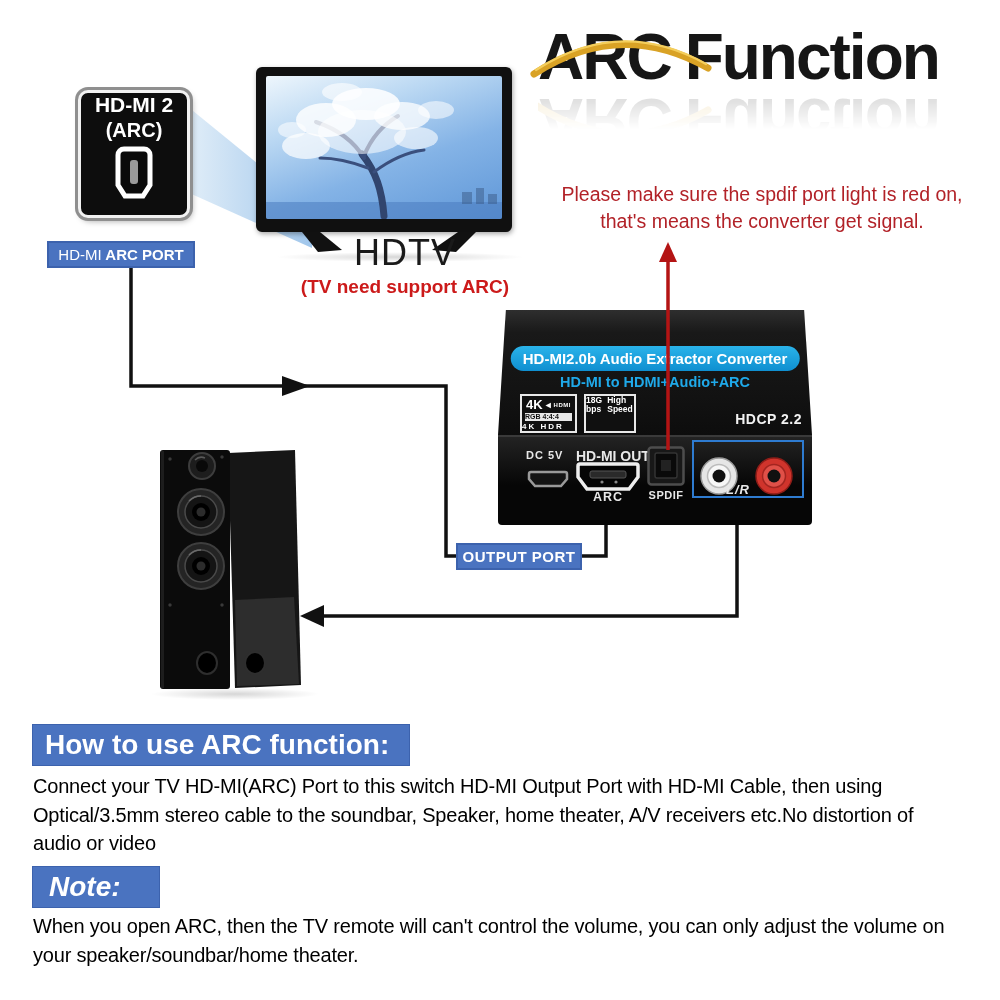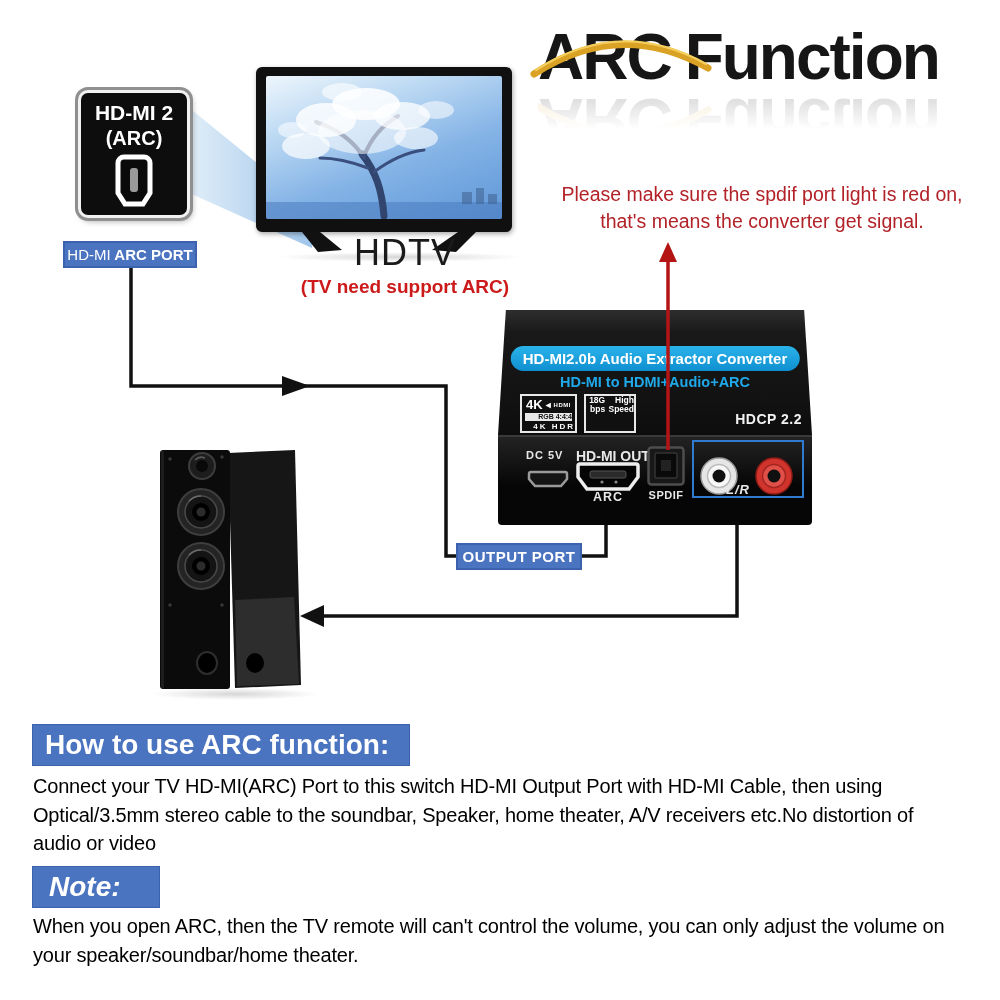--- a/index.html
+++ b/index.html
@@ -14,28 +14,28 @@
   .t-arc,.t-fn{font-size:64px;font-weight:bold;color:#161616;letter-spacing:-2px;line-height:70px;}
   .swoosh{position:absolute;left:-10px;top:-14px;pointer-events:none;}
   .reflection{top:64px;transform:scaleY(-1);opacity:.17;
     -webkit-mask-image:linear-gradient(to bottom,transparent 38%,#000 92%);
     mask-image:linear-gradient(to bottom,transparent 38%,#000 92%);}
 
   
   .hdmi-badge{position:absolute;left:78px;top:90px;width:106px;height:122px;background:#0d0d0d;
     border:3px solid #f2f2f2;border-radius:10px;box-shadow:0 0 0 3px #8f8f8f,2px 3px 6px rgba(0,0,0,.35);
     color:#fff;text-align:center;}
-  .hb-l1{font-size:21px;font-weight:bold;margin-top:8px;letter-spacing:0px;}
+  .hb-l1{font-size:21px;font-weight:bold;letter-spacing:0px;}
   .hb-l2{font-size:20px;font-weight:bold;margin-top:2px;}
   .hb-conn{margin:4px auto 0;}
 
   
   .lbl{position:absolute;background:#4a73c0;border:2px solid #3c62ad;color:#fff;
     display:flex;align-items:center;justify-content:center;box-sizing:border-box;}
-  .arcport{left:63px;top:241px;width:134px;height:27px;font-size:15px;}
+  .arcport{left:47px;top:241px;width:148px;height:27px;font-size:15px;}
   .arcport .light{font-weight:normal;}
   .arcport .bold{font-weight:bold;white-space:pre;}
   .outport{left:456px;top:543px;width:126px;height:27px;font-size:15px;font-weight:bold;letter-spacing:.5px;}
 
   
   .tv{position:absolute;left:256px;top:67px;width:256px;height:165px;background:#101010;border-radius:6px;
     box-shadow:1px 2px 5px rgba(0,0,0,.35);}
   .tv-screen{position:absolute;left:10px;top:9px;right:10px;bottom:13px;border-radius:2px;overflow:hidden;
     background:linear-gradient(160deg,#eef6fc 0%,#bcd9f3 28%,#84b3e6 60%,#5f97d8 100%);}
   .tv-label-wrap{position:absolute;left:270px;top:232px;width:270px;text-align:center;}
@@ -49,21 +49,21 @@
   
   .device{position:absolute;left:498px;top:310px;width:314px;height:215px;}
   .dev-top{position:absolute;left:0;top:0;width:314px;height:125px;
     background:linear-gradient(#2e2e2e 0%,#191919 18%,#121212 70%,#0d0d0d 100%);
     clip-path:polygon(2.5% 0%,97.5% 0%,100% 100%,0% 100%);}
   .pill{position:absolute;left:50%;top:36px;transform:translateX(-50%);
     background:linear-gradient(#2ab3ea,#0f8fd0);border-radius:13px;height:25px;line-height:25px;
     padding:0 12px;color:#fff;font-size:15px;font-weight:bold;white-space:nowrap;}
   .dev-sub{position:absolute;left:0;top:64px;width:100%;text-align:center;color:#1fa9e9;
     font-size:14.5px;font-weight:bold;white-space:nowrap;}
-  .badge{position:absolute;border:2px solid #e8e8e8;background:#101010;color:#fff;box-sizing:border-box;text-align:right;}
+  .badge{position:absolute;border:2px solid #e8e8e8;background:#101010;color:#fff;box-sizing:border-box;text-align:left;}
   .badge-4k{left:22px;top:84px;width:57px;height:39px;}
   .b4k-top{display:flex;align-items:center;justify-content:center;gap:1px;margin-top:1px;}
   .b4k-big{font-size:13px;font-weight:bold;}
   .b4k-arrow{font-size:9px;line-height:10px;}
   .b4k-sm{font-size:6px;font-weight:bold;letter-spacing:.5px;}
   .b4k-mid{background:#e8e8e8;color:#111;font-size:7px;font-weight:bold;margin:1px 3px;line-height:8px;}
   .b4k-bot{font-size:8px;font-weight:bold;letter-spacing:2px;line-height:9px;}
   .badge-speed{left:86px;top:84px;width:52px;height:39px;display:flex;flex-direction:row;justify-content:center;gap:2px;}
   .badge-speed div{font-size:8.5px;font-weight:bold;line-height:9px;}
   .hdcp{position:absolute;right:10px;top:101px;color:#f2f2f2;font-size:14px;font-weight:bold;letter-spacing:.5px;}

